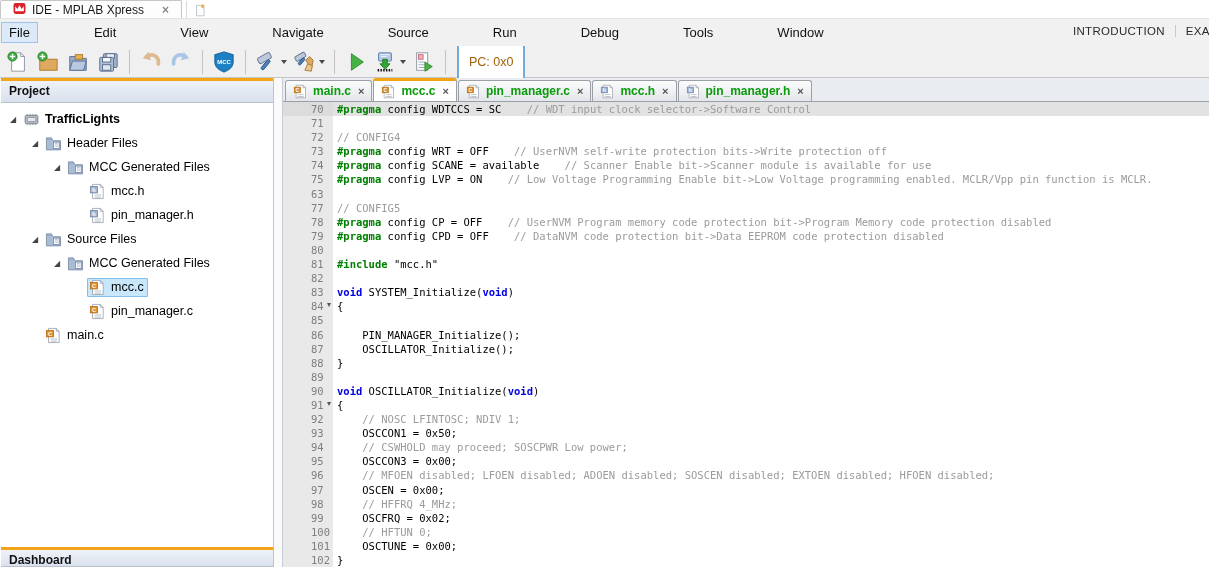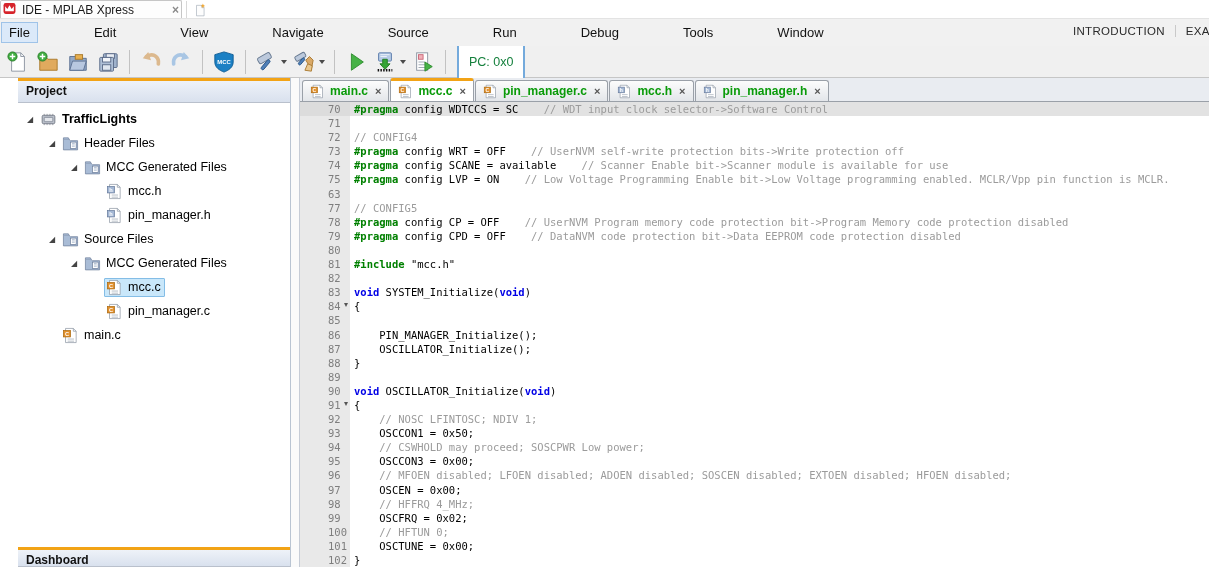--- a/index.html
+++ b/index.html
@@ -2,21 +2,21 @@
 <html><head>
 <meta charset="utf-8">
 <style>
   * { margin:0; padding:0; box-sizing:border-box; }
   html,body { width:1209px; height:567px; overflow:hidden; background:#fff;
     font-family:"Liberation Sans", sans-serif; position:relative; }
 
   
   .browser-strip { height:18px; background:#fff; display:flex; align-items:flex-end; }
   .browser-tab { width:182px; height:18px; display:flex; align-items:center; gap:6px;
-    padding:0 2px; border:1px solid #c6c6c6; border-bottom:none; background:#fdfdfd;
+    padding:0 12px; border:1px solid #c6c6c6; border-bottom:none; background:#fdfdfd;
     border-radius:2px 2px 0 0; }
   .browser-tab .title { font-size:12px; color:#1a1a1a; flex:1; white-space:nowrap; overflow:hidden; }
   .tab-x { color:#8a8a8a; font-size:12px; font-weight:bold; cursor:default; }
   .newtab-btn { width:26px; height:17px; border-left:1px solid #d8d8d8; display:flex;
     align-items:center; justify-content:center; margin-left:4px; }
 
   
   .menubar { height:28px; background:#f1f1f1; border-top:1px solid #e3e3e3;
     display:flex; align-items:center; padding-left:1px; position:relative; }
   .menu-item { font-size:13px; color:#111; padding:3px 8px; cursor:default; }
@@ -28,25 +28,25 @@
 
   
   .toolbar { height:32px; background:#f0f0f0; border-bottom:1px solid #c6c6c6;
     display:flex; align-items:center; padding-left:4px; gap:2px; }
   .tool-btn { height:28px; min-width:28px; display:flex; align-items:center; justify-content:center;
     gap:1px; padding:0 2px; border-radius:2px; }
   .tool-sep { width:1px; height:24px; background:#c2c2c2; margin:0 5px; }
   .dd-arrow { width:0; height:0; border-left:3.5px solid transparent; border-right:3.5px solid transparent;
     border-top:4px solid #4a4a4a; margin-left:3px; }
   .pc-box { border:2px solid #74aadc; background:#fff; padding:16px 10px; font-size:12.5px;
-    color:#15803d; margin-left:4px; white-space:nowrap; }
+    color:#a16207; margin-left:4px; white-space:nowrap; }
 
   
   .main { height:489px; display:flex; }
-  .left-col { width:273px; display:flex; flex-direction:column; margin-left:18px;
+  .left-col { width:273px; display:flex; flex-direction:column; margin-left:1px;
     border-right:1px solid #b9c4d2; }
   .splitter { width:8px; background:#fafafa; }
   .editor-col { flex:1; display:flex; flex-direction:column; border-left:1px solid #c6ccd6; overflow:hidden; }
 
   .panel-header { border-top:3px solid #f2a316; background:linear-gradient(#eef2f8,#d9e1ee);
     border-bottom:1px solid #b9c0cc; font-size:12px; font-weight:bold; color:#111;
     padding:3px 8px 4px 8px; }
   .panel-header.dashboard { margin-top:auto; height:20px; }
 
   

